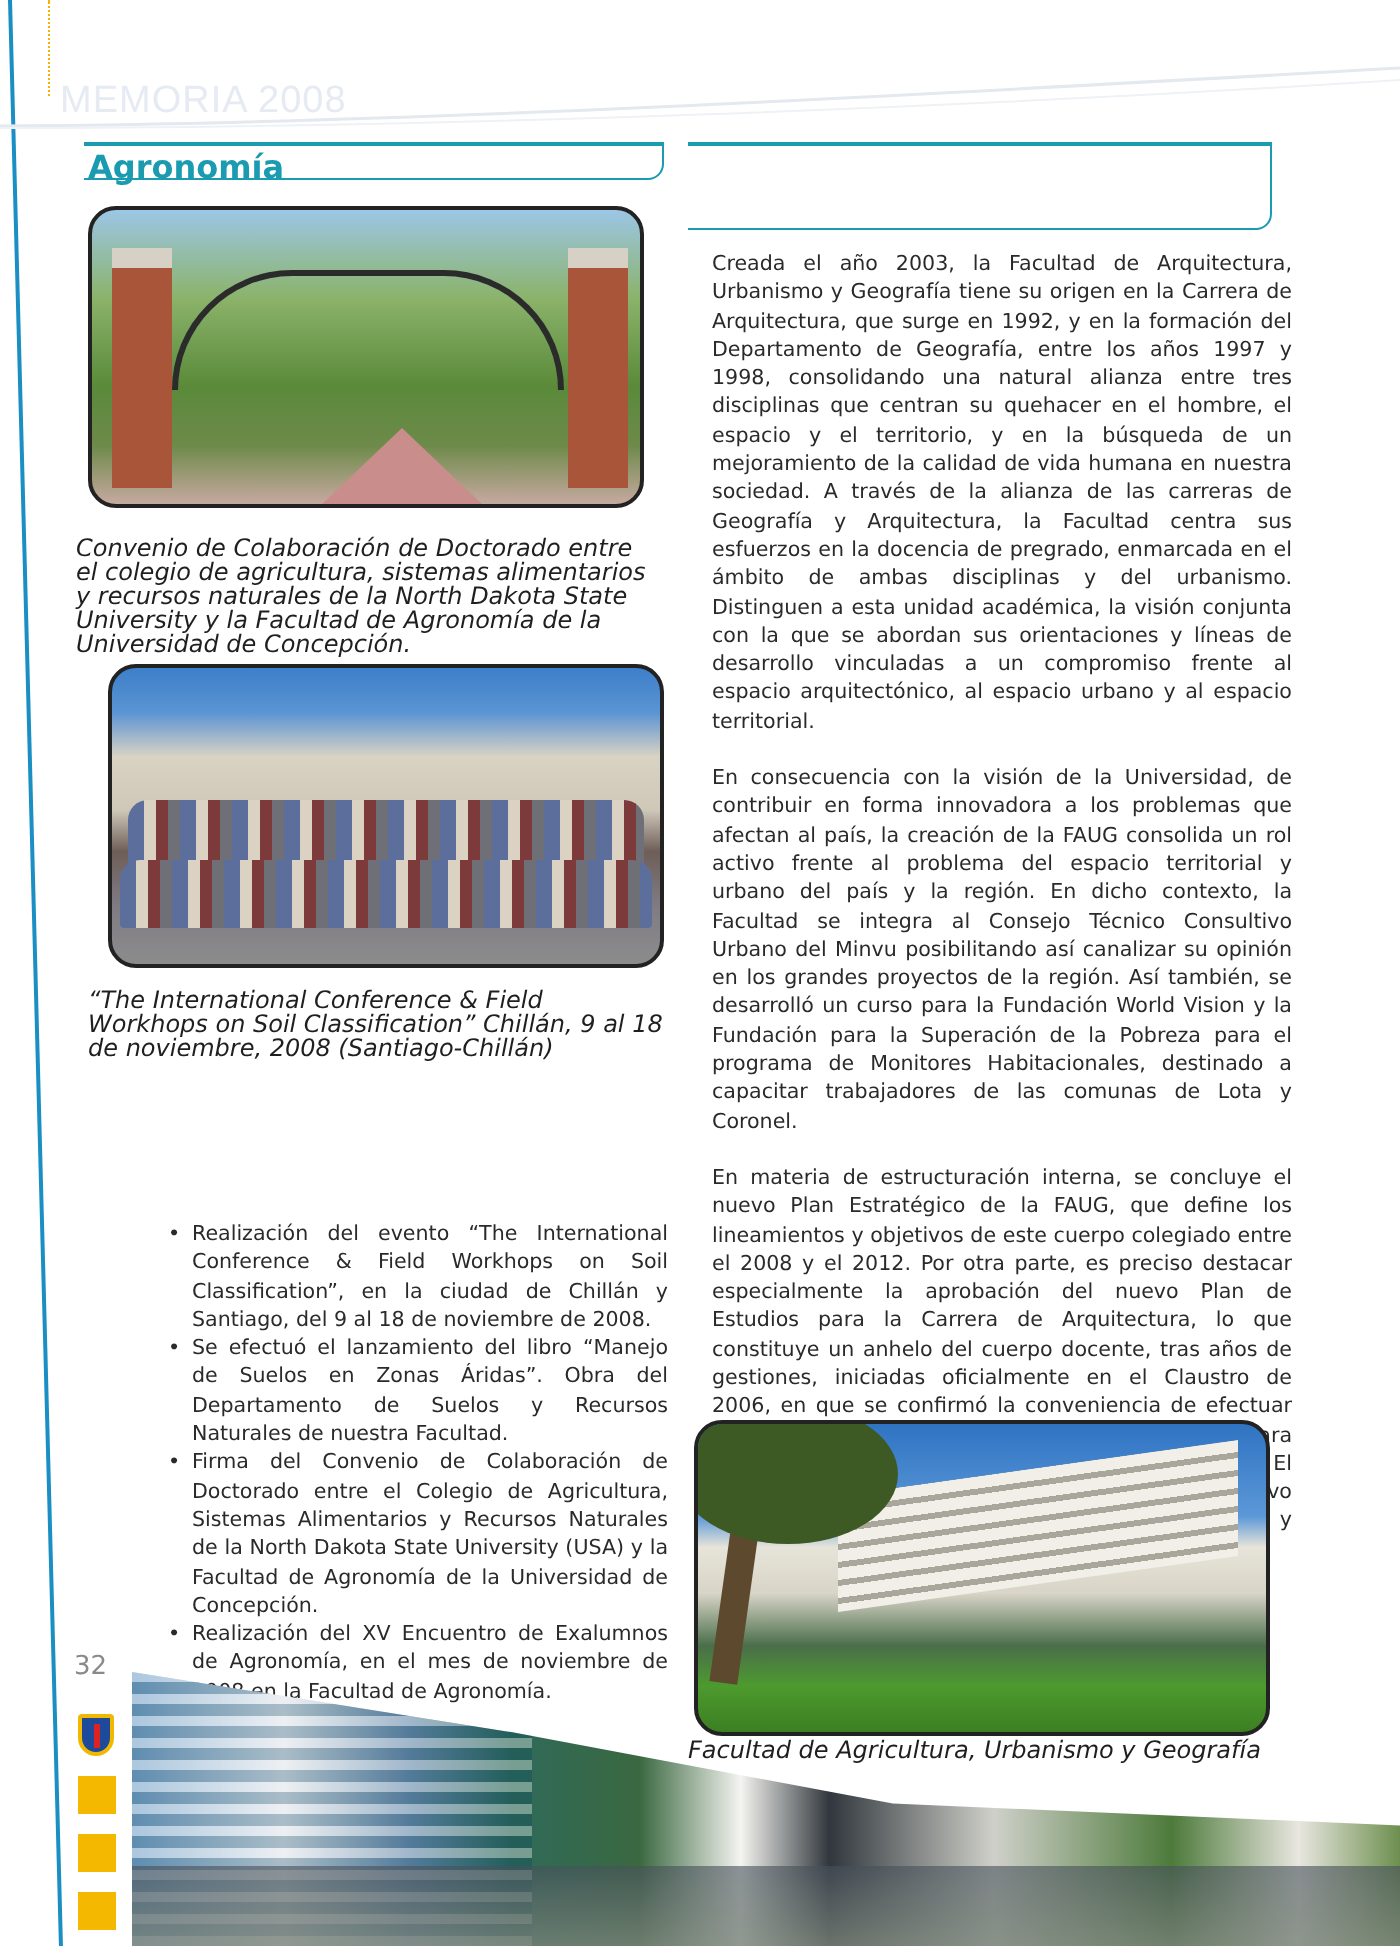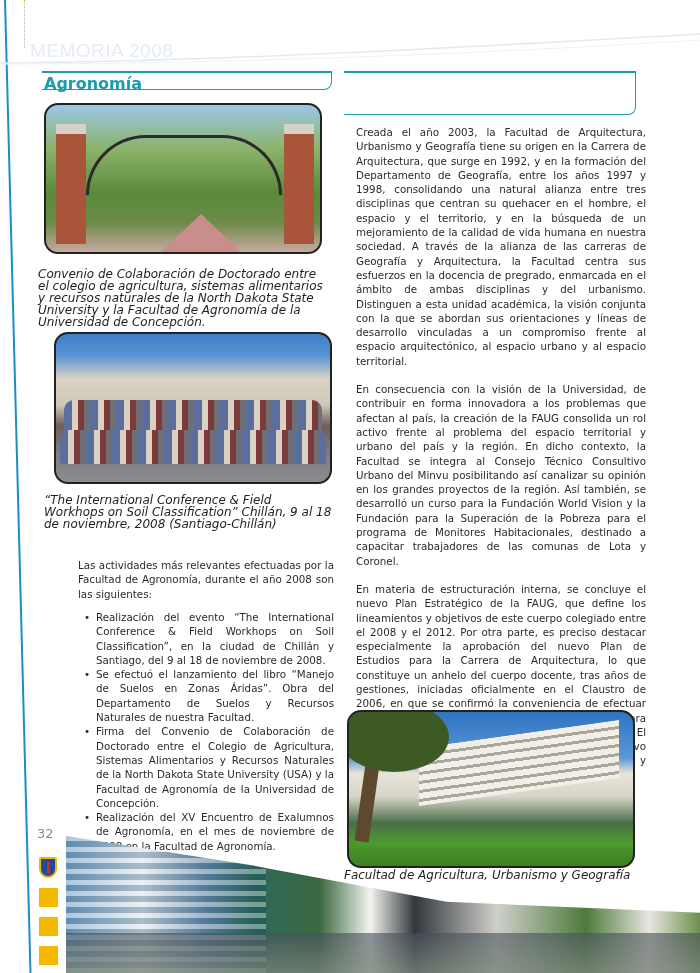--- a/index.html
+++ b/index.html
@@ -93,21 +93,20 @@
     <div class="gate-path"></div>
   </div>
   <div class="caption cap-gate">Convenio de Colaboración de Doctorado entre el colegio de agricultura, sistemas alimentarios y recursos naturales de la North Dakota State University y la Facultad de Agronomía de la Universidad de Concepción.</div>
 
   <div class="photo photo-group" title="Group photo of conference participants">
     <div class="people-row" style="top:66px;"></div>
     <div class="people-row" style="top:96px; left:4px; right:4px;"></div>
   </div>
   <div class="caption cap-group">“The International Conference &amp; Field Workhops on Soil Classification” Chillán, 9 al 18 de noviembre, 2008 (Santiago-Chillán)</div>
 
-  <p class="agro-intro">Las actividades más relevantes efectuadas por la Facultad de Agronomía, durante el año 2008 son las siguientes:</p>
 
   <ul class="agro-list">
     <li><span class="bullet">•</span><span>Realización del evento “The International Conference &amp; Field Workhops on Soil Classification”, en la ciudad de Chillán y Santiago, del 9 al 18 de noviembre de 2008.</span></li>
     <li><span class="bullet">•</span><span>Se efectuó el lanzamiento del libro “Manejo de Suelos en Zonas Áridas”. Obra del Departamento de Suelos y Recursos Naturales de nuestra Facultad.</span></li>
     <li><span class="bullet">•</span><span>Firma del Convenio de Colaboración de Doctorado entre el Colegio de Agricultura, Sistemas Alimentarios y Recursos Naturales de la North Dakota State University (USA) y la Facultad de Agronomía de la Universidad de Concepción.</span></li>
     <li><span class="bullet">•</span><span>Realización del XV Encuentro de Exalumnos de Agronomía, en el mes de noviembre de 2008 en la Facultad de Agronomía.</span></li>
   </ul>
 
   <div class="section-head sh-arq">
   </div>

